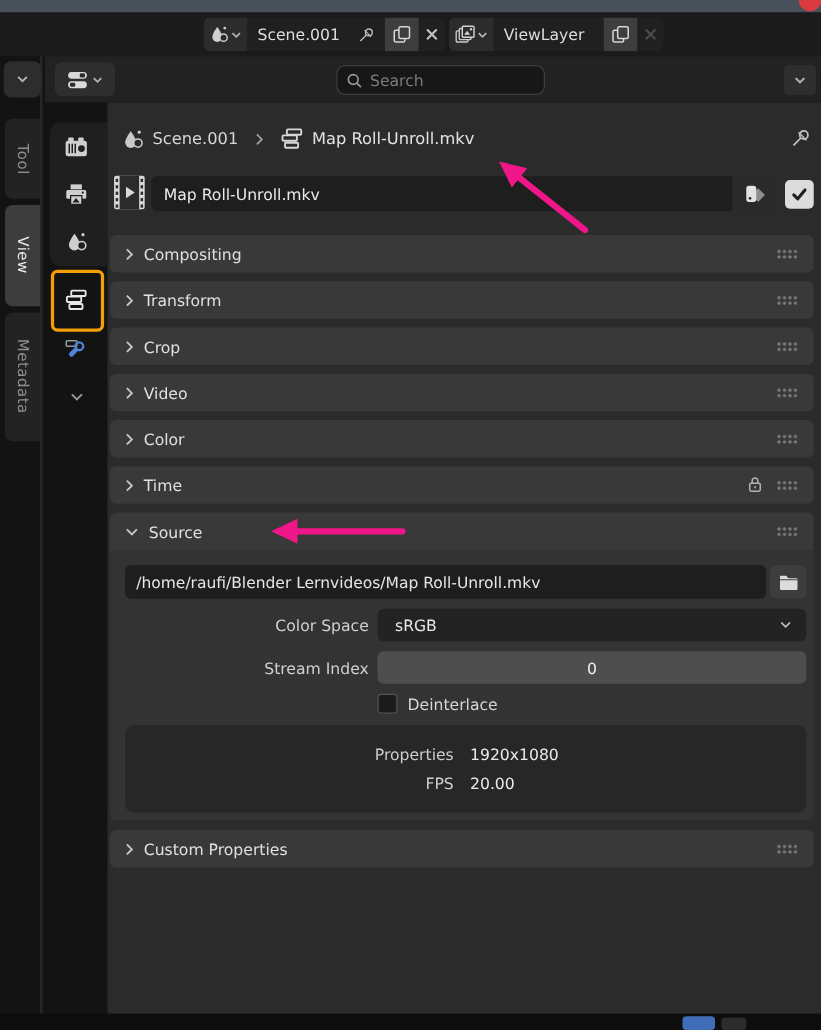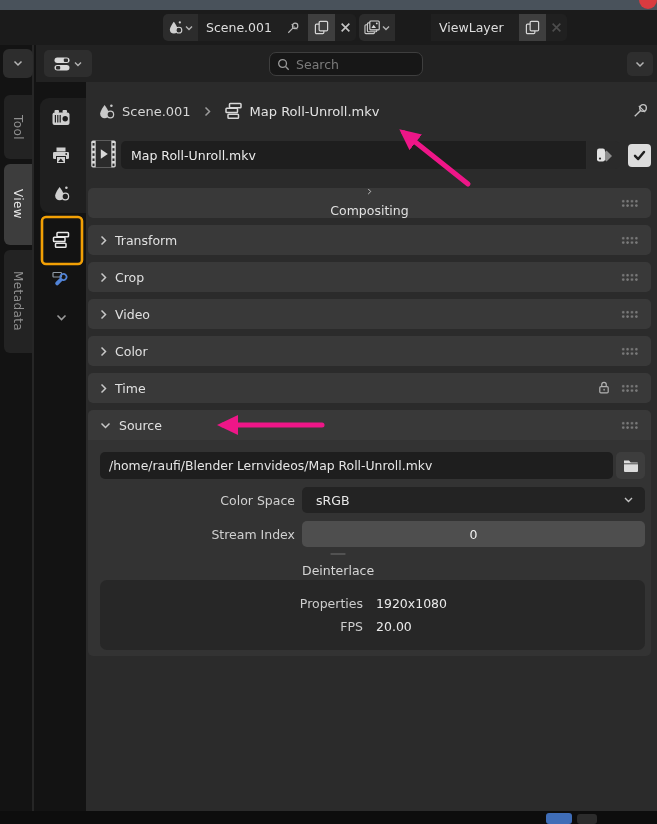--- a/index.html
+++ b/index.html
@@ -35,21 +35,21 @@
     font-size:12px; letter-spacing:0.4px;
   }
   .vtab.active { background:#3d3d3d; color:#eaeaea; }
   .corner-btn { left:3px; top:49px; width:30px; height:29px; background:#2d2d2d; border-radius:6px;
     display:flex; align-items:center; justify-content:center; }
 
   
   .props-header { left:36px; top:45px; width:621px; height:37px; background:#222222; }
   .etype-btn { position:absolute; left:8px; top:5px; width:48px; height:27px; background:#2e2e2e;
     border-radius:5px; display:flex; align-items:center; justify-content:center; gap:3px; }
-  .search-box { position:absolute; left:233px; top:7px; width:154px; height:24px; background:#171717;
+  .search-box { position:absolute; left:233px; top:7px; width:167px; height:24px; background:#171717;
     border:1px solid #3e3e3e; border-radius:7px; display:flex; align-items:center; padding:0 7px; gap:6px; }
   .search-box input { flex:1; background:transparent; border:none; outline:none;
     color:#d8d8d8; font-family:inherit; font-size:12.5px; min-width:0; }
   .search-box input::placeholder { color:#7b7b7b; }
   .opts-btn { position:absolute; left:591px; top:7px; width:26px; height:24px; background:#2e2e2e;
     border-radius:5px; display:flex; align-items:center; justify-content:center; }
 
   
   .tab-col { left:36px; top:82px; width:50px; height:742px; background:#131313; }
   .tab-group-bg { position:absolute; left:4px; top:16px; width:46px; height:115px; background:#1f1f1f;
@@ -166,21 +166,21 @@
               <path d="M7.8 8.4 L10.3 5 L12.8 8.4 Z" fill="#d6d6d6"></path>
               <circle cx="13.6" cy="3.6" r="1" fill="#d6d6d6"></circle>
             </svg>
         </span>
         <span>
           <svg width="8" height="6" viewBox="0 0 8 6">
               <polyline points="1,1.5 4,4.5 7,1.5" fill="none" stroke="#b3b3b3" stroke-width="1.4"></polyline>
             </svg>
         </span>
       </div>
-      <div class="seg seg-text" style="width:88px;margin-left:36px;">
+      <div class="seg seg-text" style="width:88px;">
         <span>ViewLayer</span>
       </div>
       <div class="seg seg-new">
         <span>
           <svg width="15" height="15" viewBox="0 0 16 16">
               <rect x="1.5" y="4.5" width="9" height="10" rx="1.2" fill="none" stroke="#d6d6d6" stroke-width="1.3"></rect>
               <rect x="5.5" y="1.5" width="9" height="10" rx="1.2" fill="#3e3e3e" stroke="#d6d6d6" stroke-width="1.3"></rect>
             </svg>
         </span>
       </div>
@@ -374,21 +374,21 @@
       </span>
     </div>
     <div class="mute-check">
       <span>
         <svg width="15" height="15" viewBox="0 0 16 16">
             <polyline points="3.2,8.4 6.6,11.8 12.8,4.2" fill="none" stroke="#1f1f1f" stroke-width="2.6" stroke-linecap="round" stroke-linejoin="round"></polyline>
           </svg>
       </span>
     </div>
 
-    <div class="panel-h" style="top:106px;flex-direction:column;">
+    <div class="panel-h" style="top:106px;">
       <svg width="7" height="11" viewBox="0 0 7 11">
           <polyline points="1.5,1.5 5.5,5.5 1.5,9.5" fill="none" stroke="#c8c8c8" stroke-width="1.5"></polyline>
         </svg>
       <span class="lbl">Compositing</span>
       <span class="grip"></span>
     </div>
     <div class="panel-h" style="top:143px;">
       <svg width="7" height="11" viewBox="0 0 7 11">
           <polyline points="1.5,1.5 5.5,5.5 1.5,9.5" fill="none" stroke="#c8c8c8" stroke-width="1.5"></polyline>
         </svg>
@@ -460,36 +460,43 @@
             <polyline points="1,1 4.5,4.5 8,1" fill="none" stroke="#c2c2c2" stroke-width="1.4"></polyline>
           </svg>
       </span>
     </div>
 
     <div class="f-label" style="top:439px;">Stream Index</div>
     <div class="slider" style="top:439px;">
       <span>0</span>
     </div>
 
-    <div class="row" style="left:216px; top:471px; height:20px; gap:8px;flex-direction:column;">
+    <div class="row" style="left:216px; top:471px; height:20px; gap:8px;">
       <span class="chk"></span>
       <span style="color:#d6d6d6;">Deinterlace</span>
     </div>
 
     <div class="info-box">
       <div class="info-row">
         <span class="il">Properties</span>
         <span class="iv">1920x1080</span>
       </div>
       <div class="info-row">
         <span class="il">FPS</span>
         <span class="iv">20.00</span>
       </div>
     </div>
 
+    <div class="panel-h" style="top:582px;">
+      <svg width="7" height="11" viewBox="0 0 7 11">
+          <polyline points="1.5,1.5 5.5,5.5 1.5,9.5" fill="none" stroke="#c8c8c8" stroke-width="1.5"></polyline>
+        </svg>
+      <span class="lbl">Custom Properties</span>
+      <span class="grip"></span>
+    </div>
   </div>
 
   <div class="abs bottom-strip">
     <span class="taskbar-blue"></span>
     <span class="taskbar-dark"></span>
   </div>
 
   <svg class="abs annot" width="657" height="824" viewBox="0 0 657 824">
     <defs>
       <marker id="ah" markerWidth="5" markerHeight="5" refX="3" refY="2" orient="auto" markerUnits="strokeWidth">

